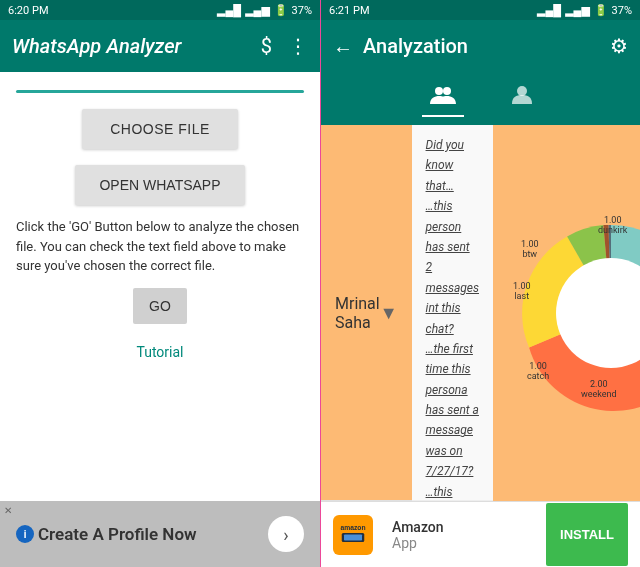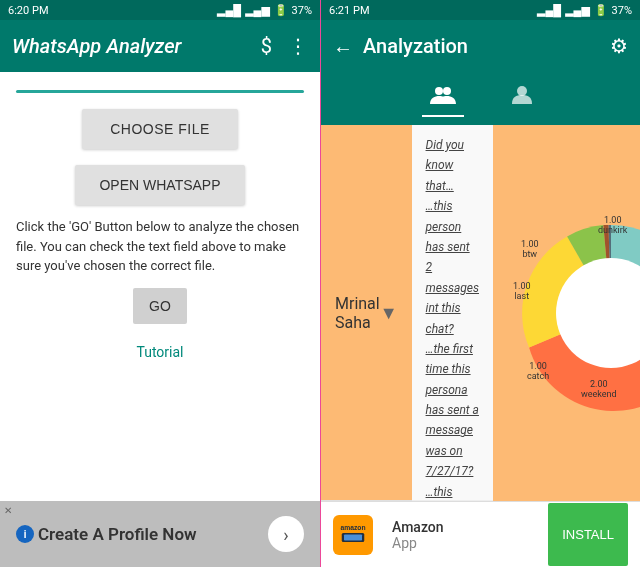--- a/index.html
+++ b/index.html
@@ -373,21 +373,21 @@
       font-size: 14px;
       color: #888;
     }
 
     .install-btn {
       background: #3dba4e;
       color: #fff;
       border: none;
       padding: 24px 14px;
       font-size: 13px;
-      font-weight: 400;
+      font-weight: 700;
       border-radius: 2px;
       cursor: pointer;
     }
 
     
   </style>
 </head>
 <body>
 
 <div class="left-panel">

